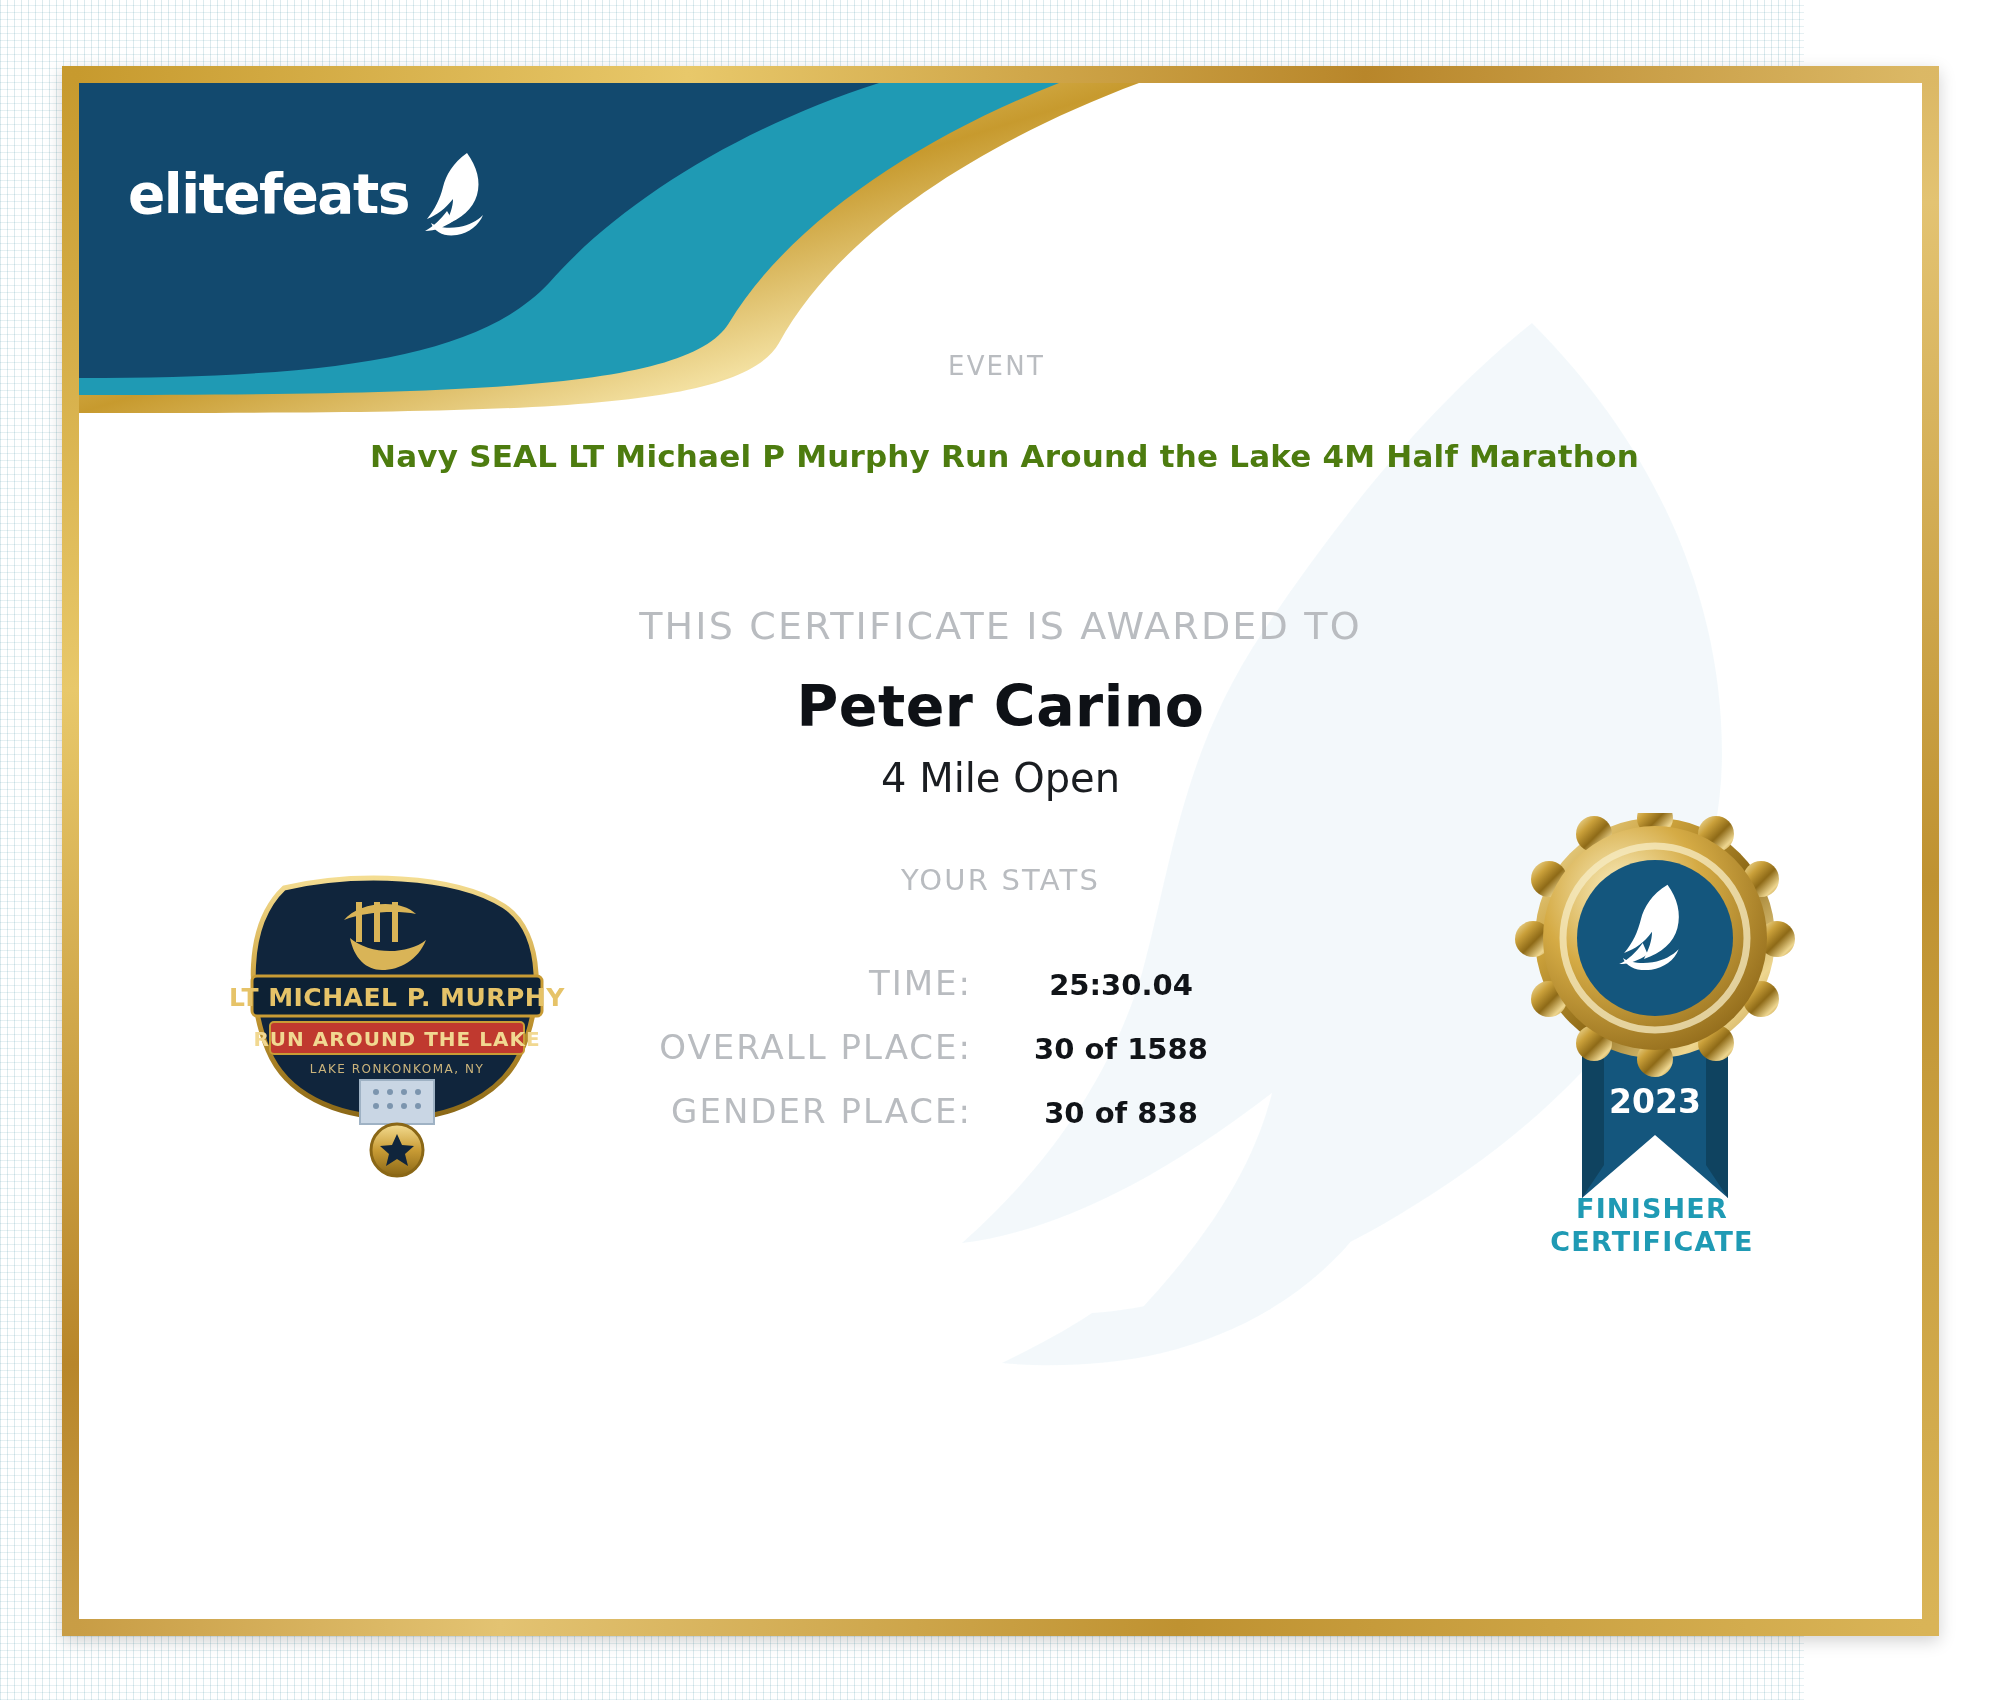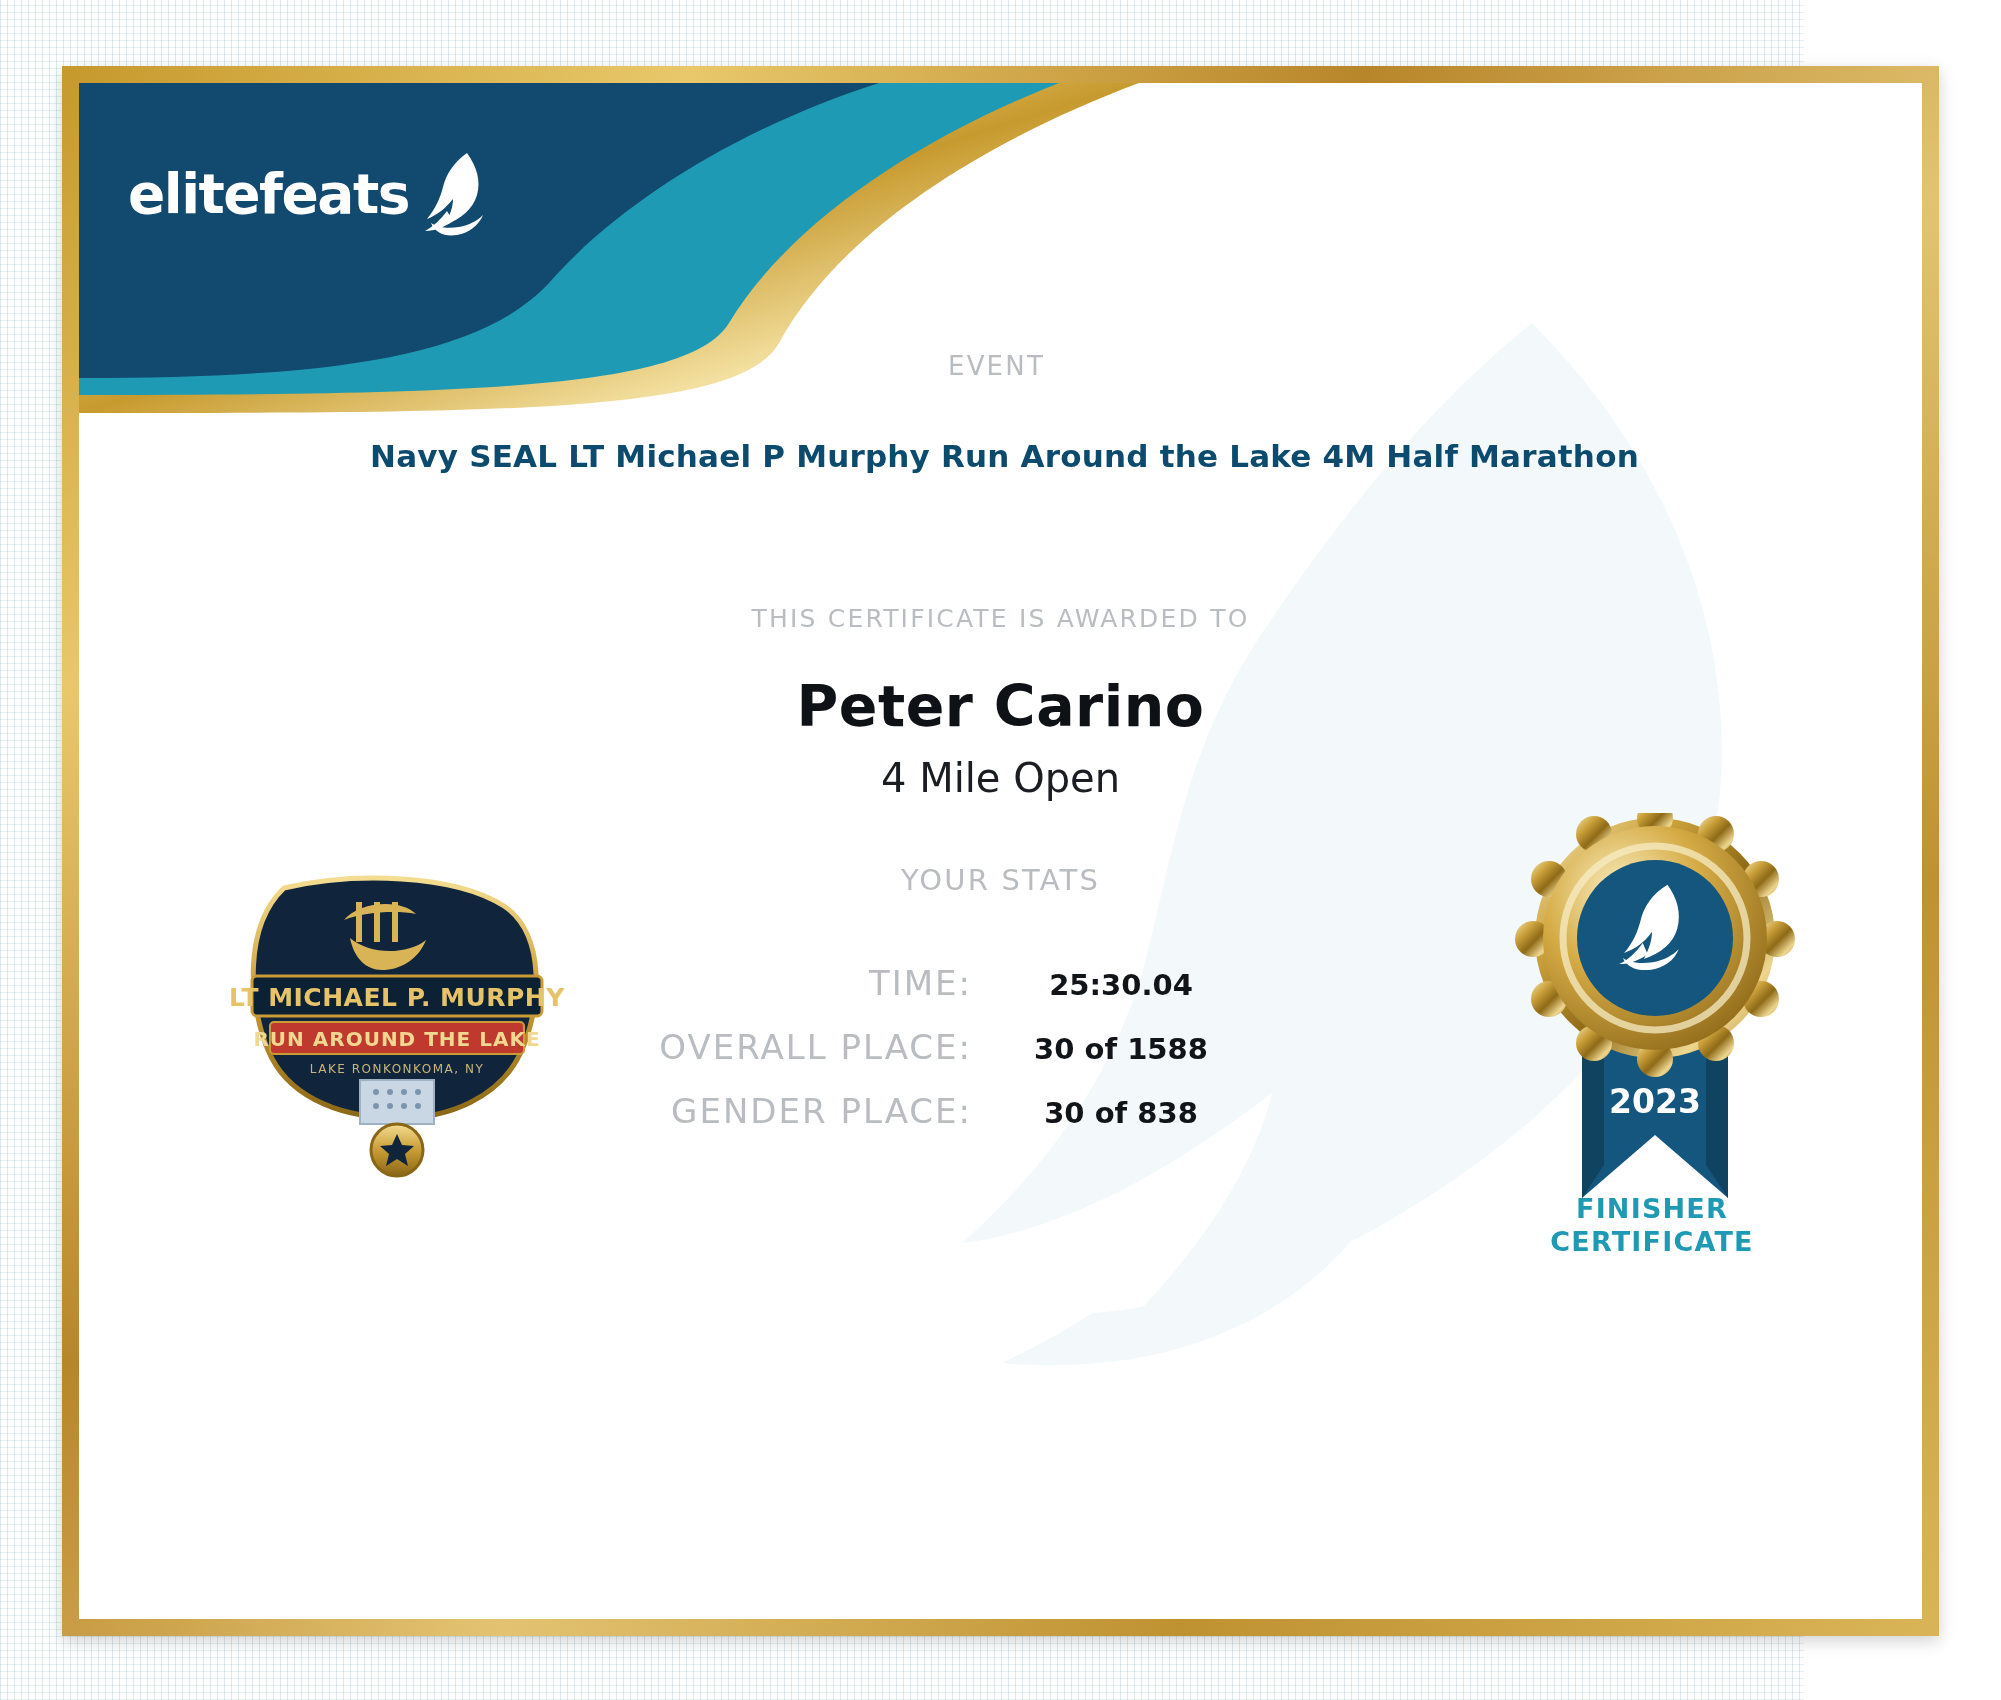--- a/index.html
+++ b/index.html
@@ -116,30 +116,30 @@
     top: 268px;
     font-size: 26px;
   }
   .event-name {
     position: absolute;
     left: 0; right: 0;
     top: 355px;
     text-align: center;
     font-size: 31px;
     font-weight: bold;
-    color: #0c4a6e;
+    color: #4d7c0f;
     letter-spacing: 0.2px;
     font-family: "DejaVu Sans", sans-serif;
     padding-left: 8px;
   }
   .lbl-awarded {
     position: absolute;
     left: 0; right: 0;
     top: 521px;
-    font-size: 25px;
+    font-size: 38px;
   }
   .recipient {
     position: absolute;
     left: 0; right: 0;
     top: 590px;
     text-align: center;
     font-size: 57px;
     font-weight: bold;
     color: #0e1116;
     letter-spacing: 0.5px;

